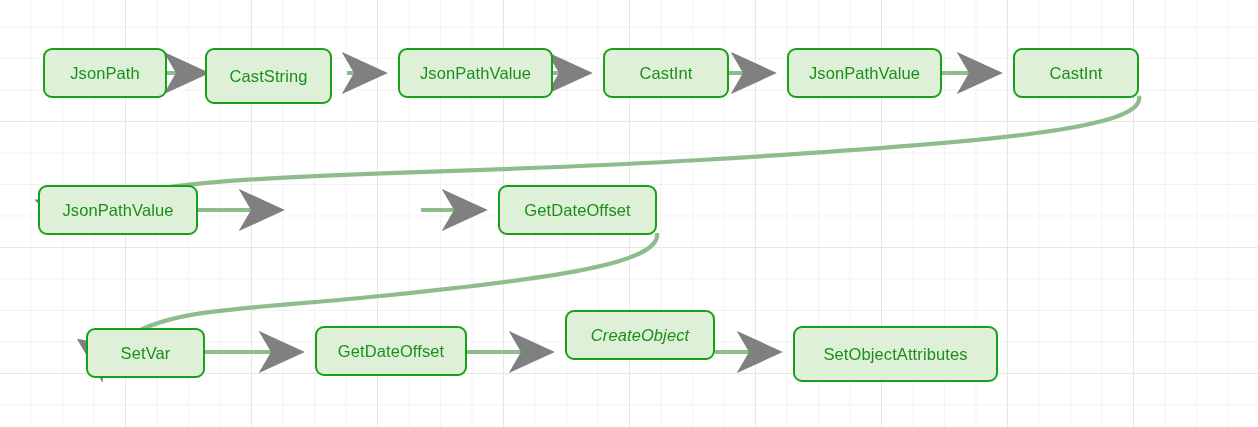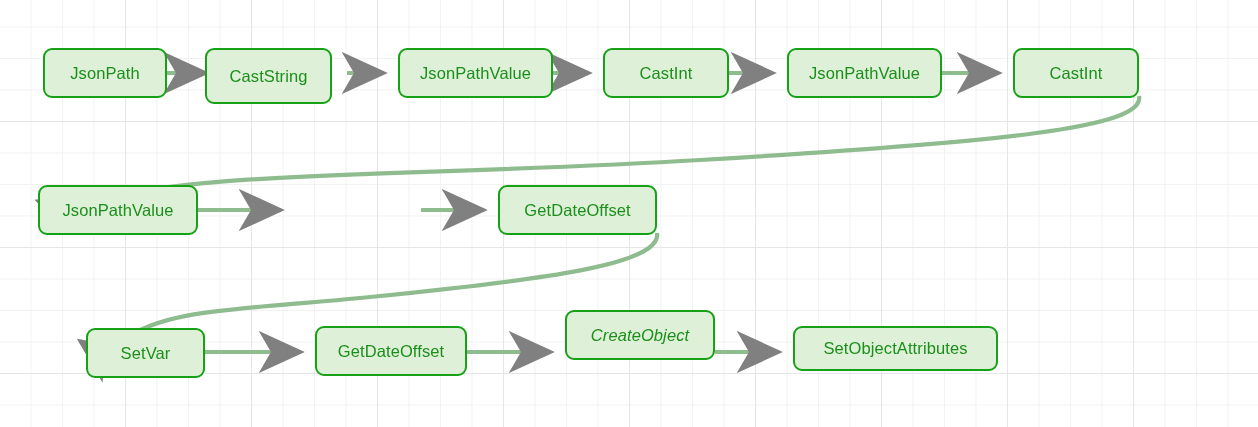--- a/index.html
+++ b/index.html
@@ -119,17 +119,17 @@
 
   <div class="node" style="left:86px; top:328px; width:119px; height:50px;">
     <span class="node-label">SetVar</span>
   </div>
   <div class="node" style="left:315px; top:326px; width:152px; height:50px;">
     <span class="node-label">GetDateOffset</span>
   </div>
   <div class="node" style="left:565px; top:310px; width:150px; height:50px;font-style:italic;">
     <span class="node-label">CreateObject</span>
   </div>
-  <div class="node" style="left:793px; top:326px; width:205px; height:45px;align-items:center;">
+  <div class="node" style="left:793px; top:326px; width:205px; height:56px;align-items:center;">
     <span class="node-label">SetObjectAttributes</span>
   </div>
 
 </div>
 
 </body></html>

